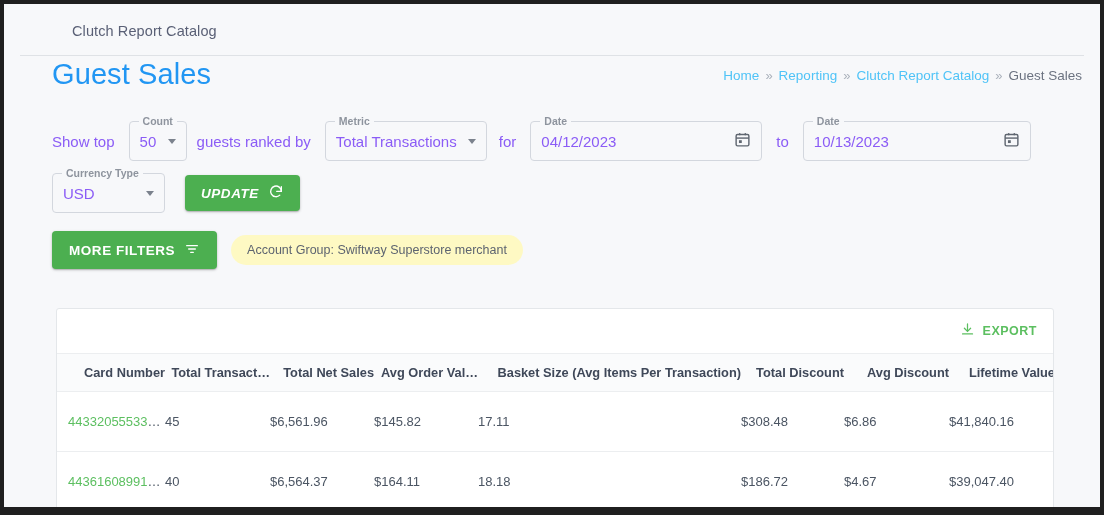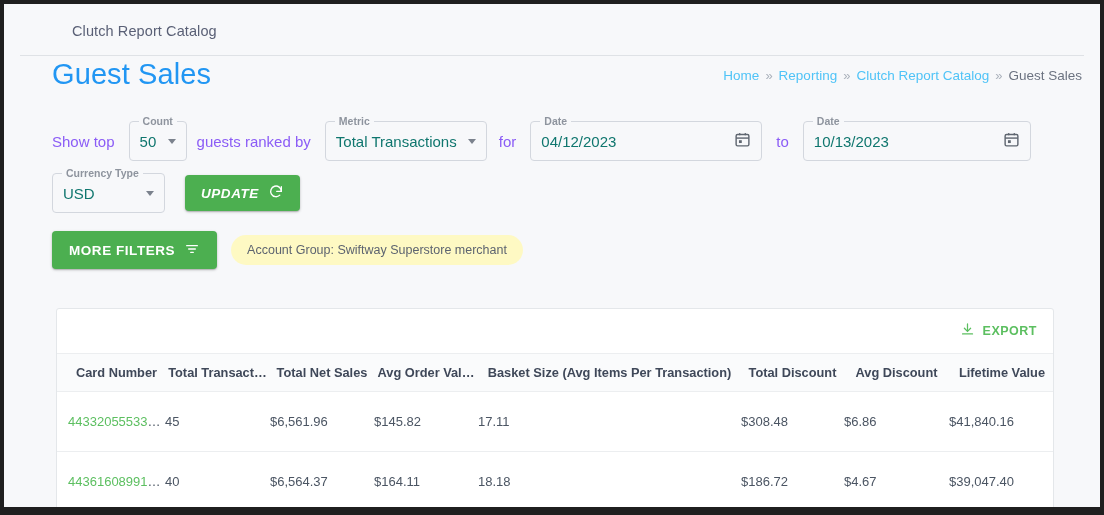--- a/index.html
+++ b/index.html
@@ -121,21 +121,21 @@
     font-size: 10.5px;
     color: #8e949e;
     background: #f7f8fa;
     padding: 0 4px;
     line-height: 12px;
     white-space: nowrap;
     font-weight: bold;
   }
   .mfield .mvalue {
     font-size: 15px;
-    color: #0f766e;
+    color: #8b5cf6;
     white-space: nowrap;
   }
   .caret {
     width: 0; height: 0;
     border-left: 4.5px solid transparent;
     border-right: 4.5px solid transparent;
     border-top: 5.5px solid #7b828d;
     margin-left: auto;
   }
 
@@ -221,21 +221,21 @@
     letter-spacing: .5px;
     background: none;
     border: none;
     cursor: pointer;
     font-family: inherit;
   }
 
   table { width: 100%; border-collapse: collapse; table-layout: fixed; }
   thead tr { background: #fafbfc; }
   th {
-    text-align: center;
+    text-align: right;
     font-size: 12.8px;
     font-weight: 700;
     color: #3f4859;
     padding: 11px 0 11px 0;
     border-top: 1px solid #eceef0;
     border-bottom: 1px solid #eceef0;
     white-space: nowrap;
     overflow: hidden;
     text-overflow: ellipsis;
   }

